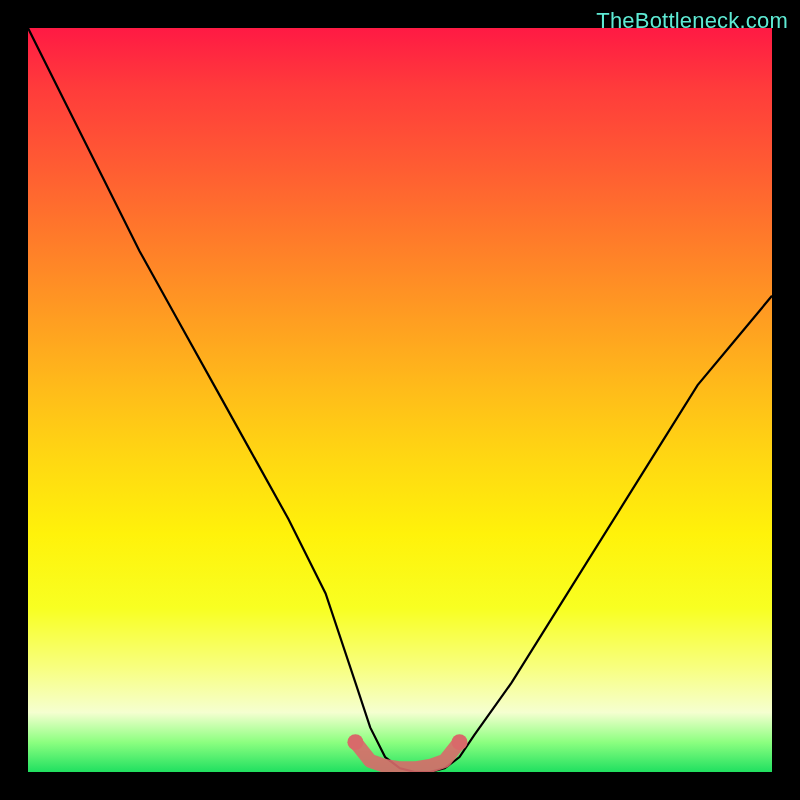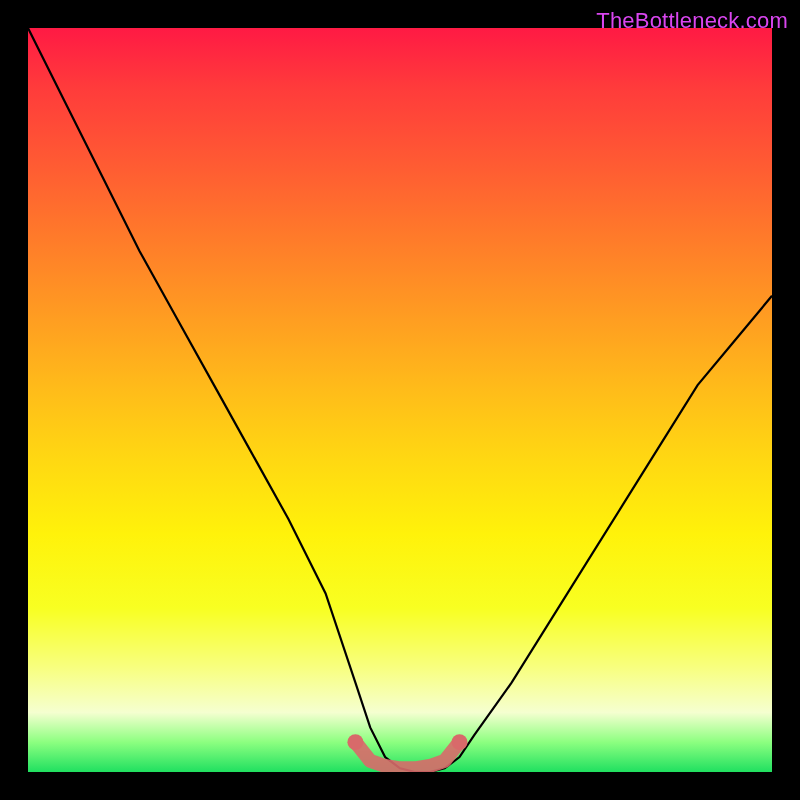--- a/index.html
+++ b/index.html
@@ -11,21 +11,21 @@
   .chart-container {
     position: relative;
     width: 800px;
     height: 800px;
     background: #000;
   }
   .watermark {
     position: absolute;
     top: 8px;
     right: 12px;
-    color: #d946ef;
+    color: #5eead4;
     font-size: 22px;
     font-weight: 400;
     letter-spacing: 0.2px;
     z-index: 5;
   }
   .plot-background {
     position: absolute;
     left: 28px;
     top: 28px;
     width: 744px;

